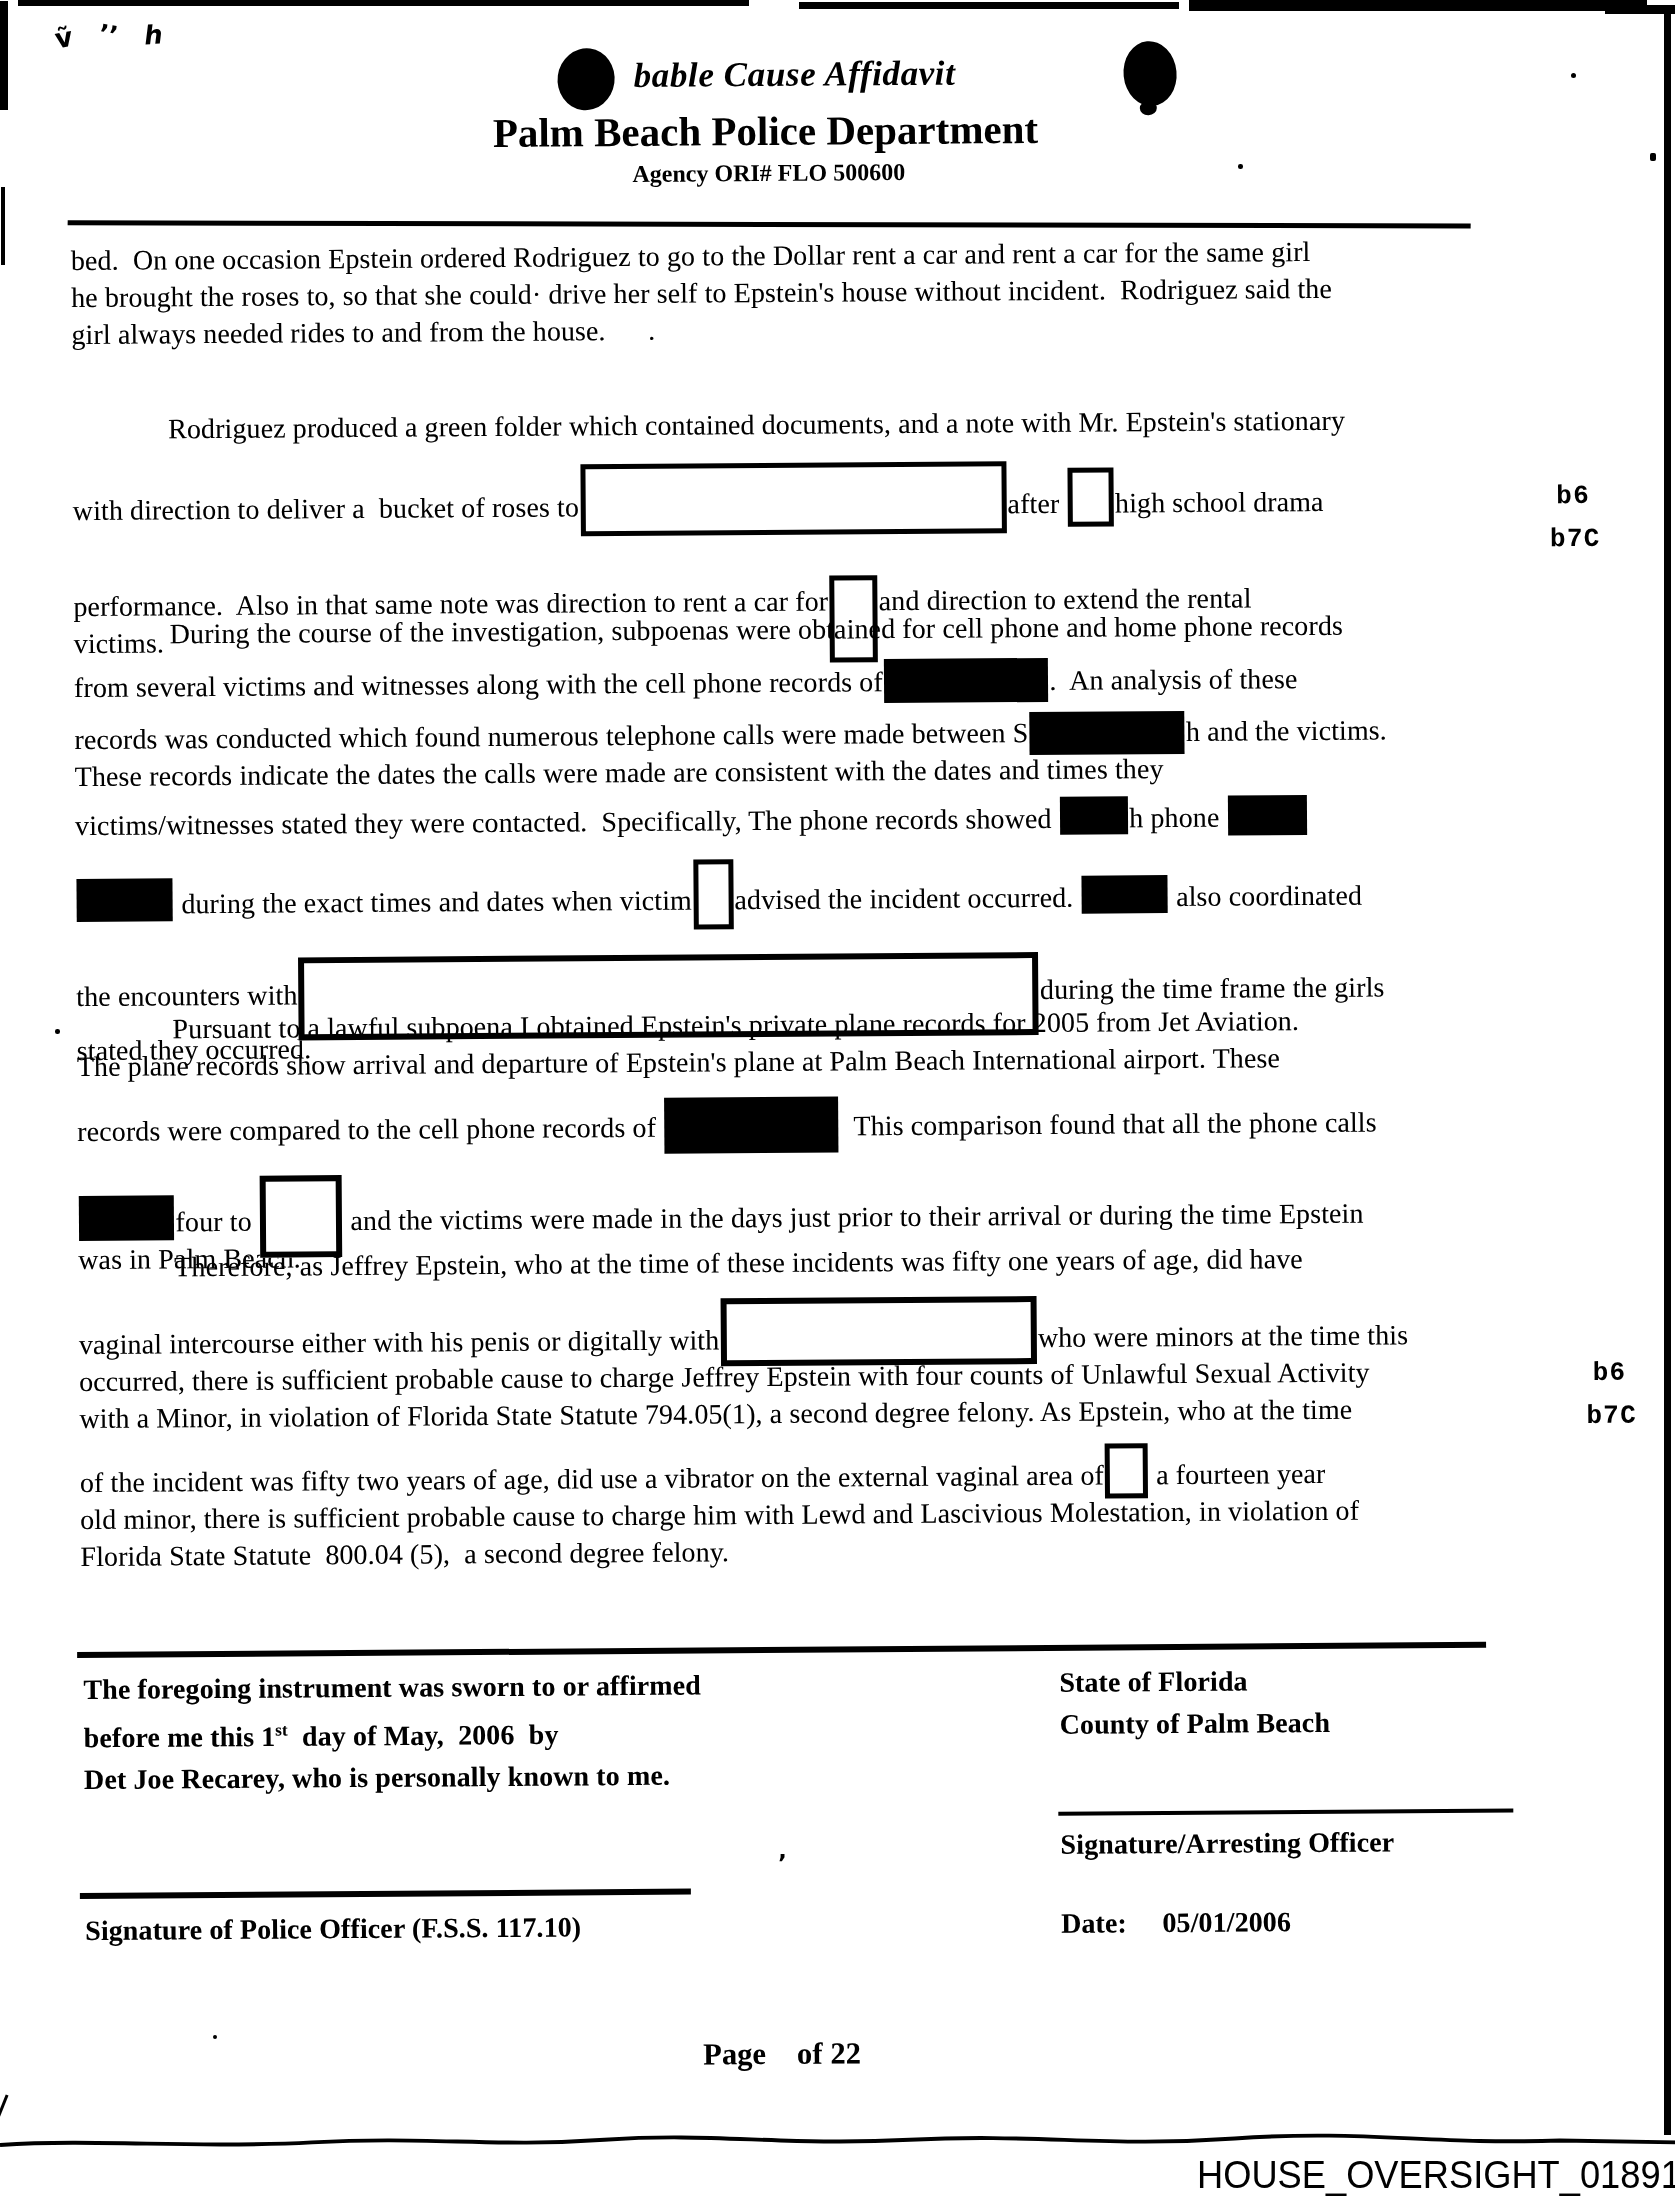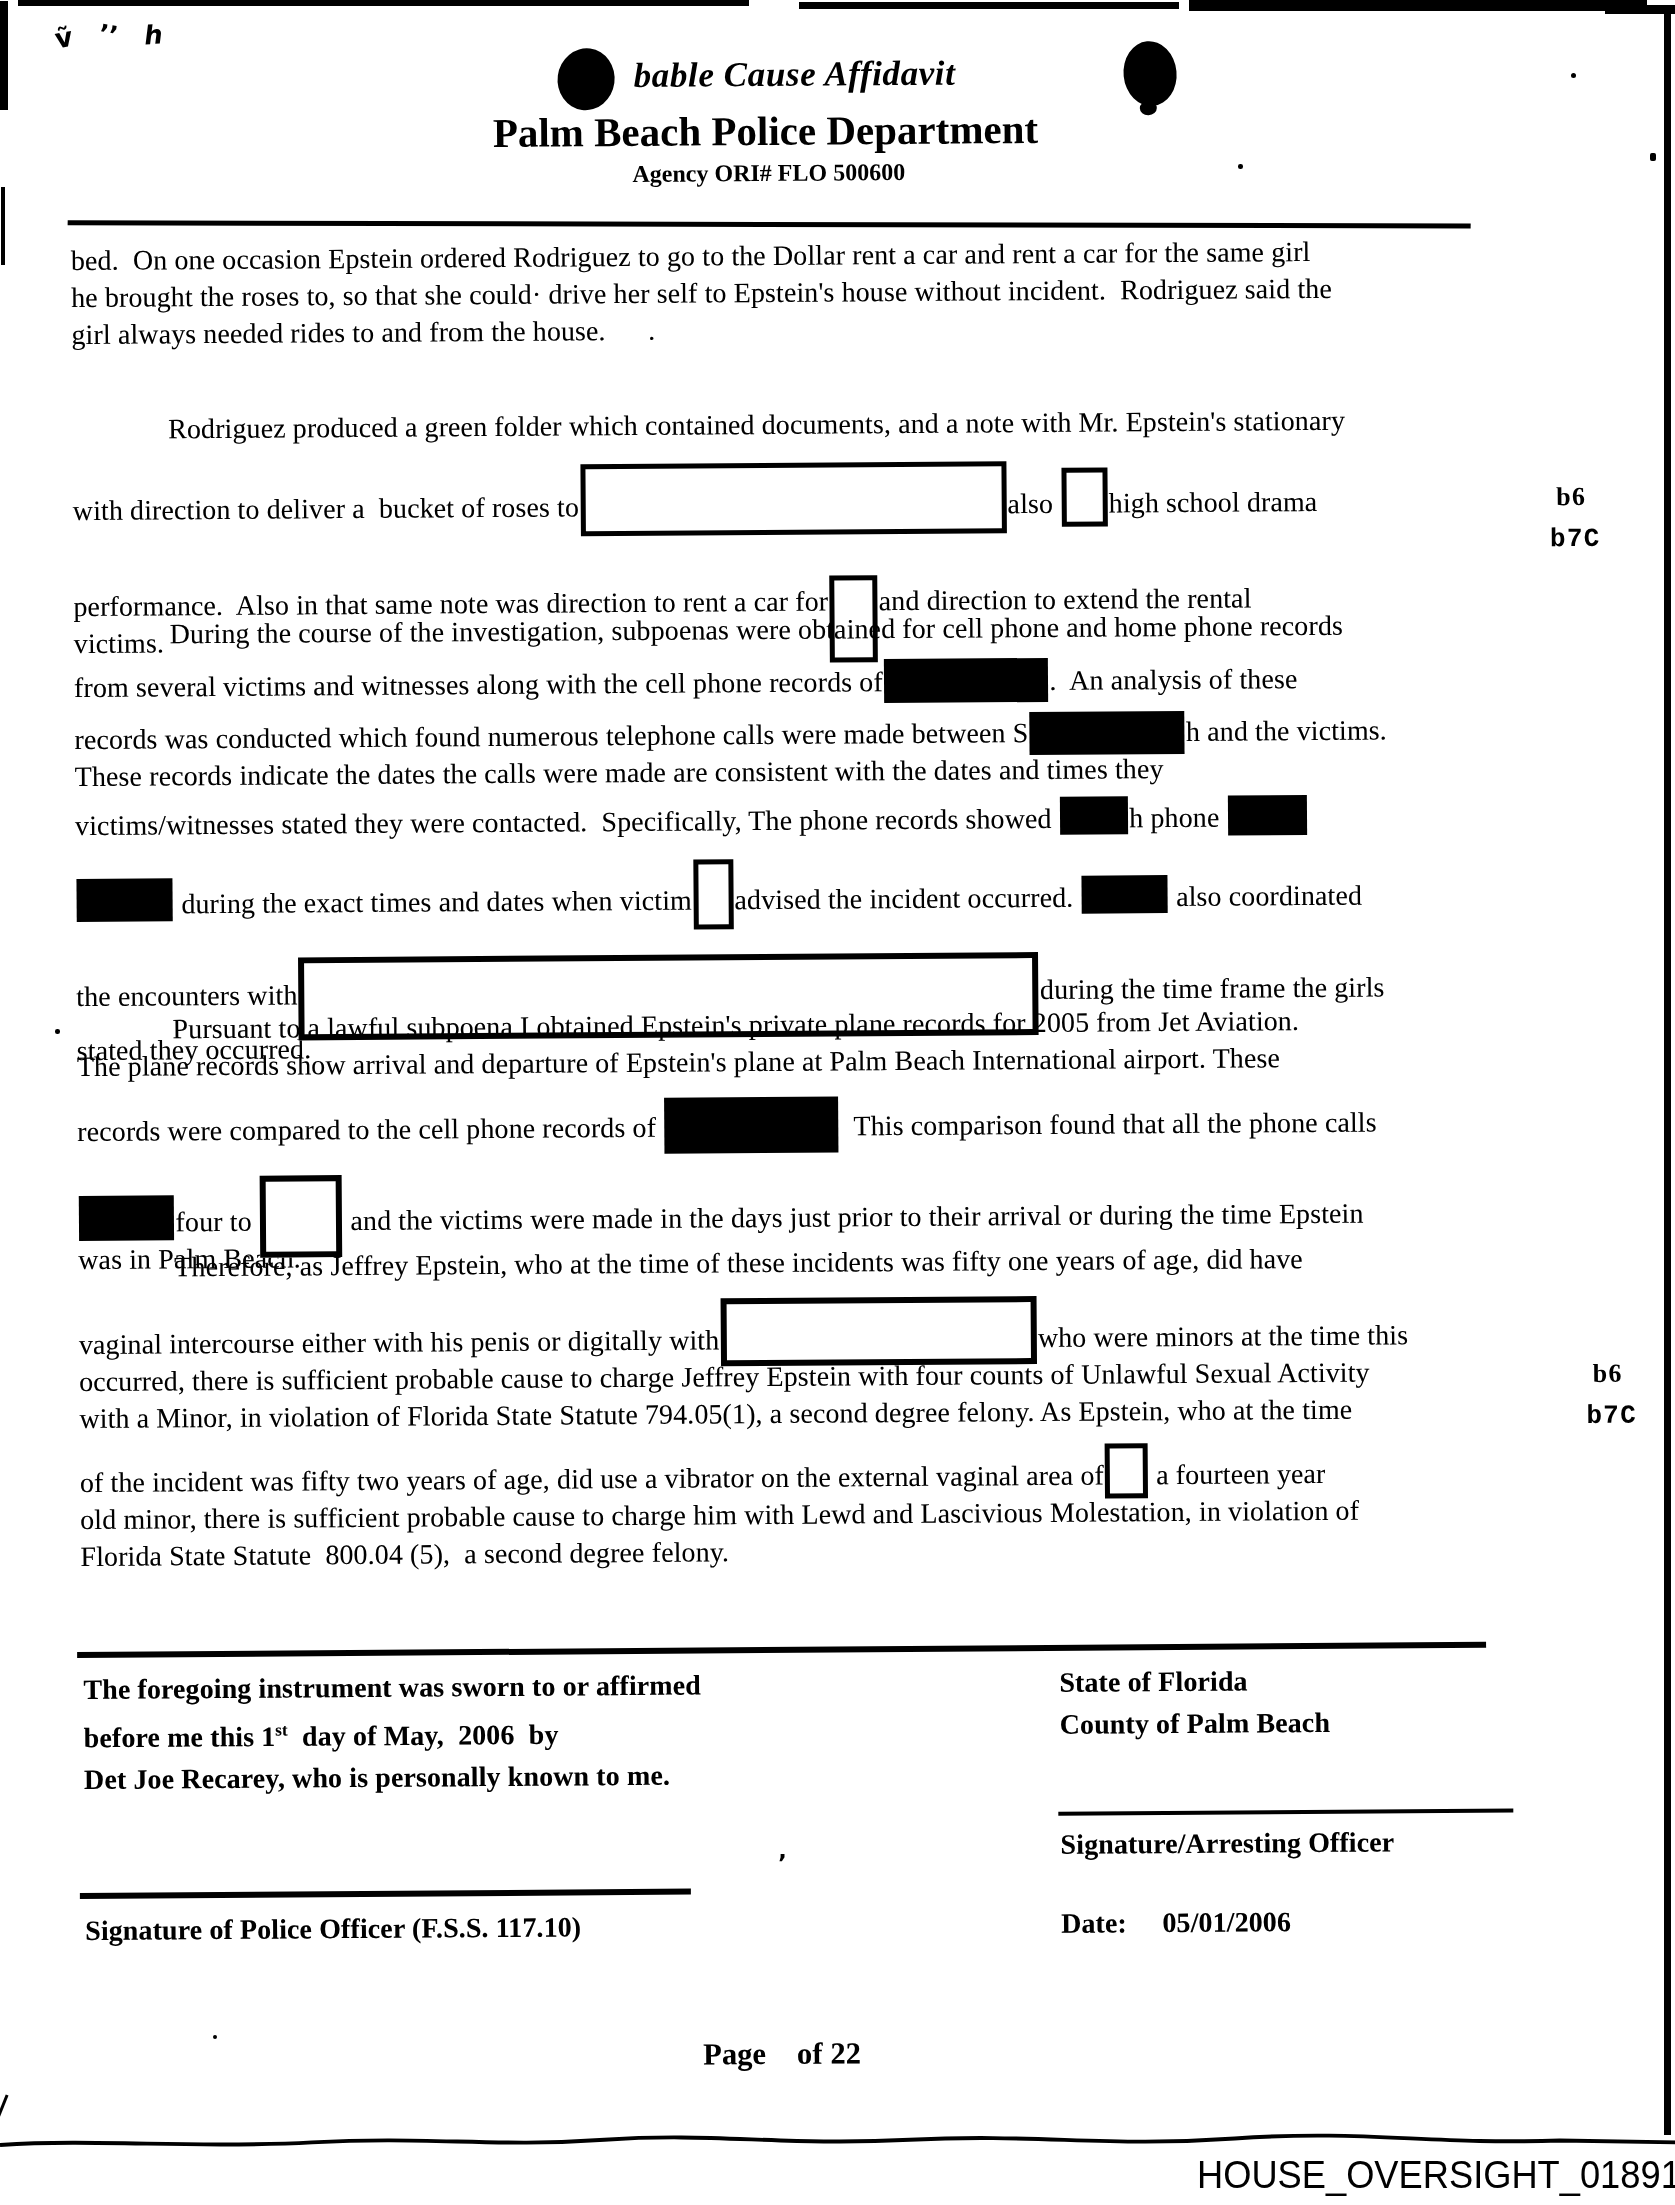--- a/index.html
+++ b/index.html
@@ -42,21 +42,21 @@
   .p10 .line{font-size:30.5px;}
   .ind{display:inline-block;width:96px;}
   sup{font-size:17px;vertical-align:super;}
   
   .rb{display:inline-block;background:#000;position:relative;margin:0 1.3px;}
   .rw{display:inline-block;background:#fff;position:relative;
       border:5.2px solid #000;box-sizing:content-box;margin:0 1.3px;}
   
   .mnote{position:absolute;font-family:"Liberation Mono","DejaVu Sans Mono",monospace;
          font-weight:700;font-size:26px;line-height:43px;letter-spacing:1.3px;}
-  .mnote .l1{padding-left:6.5px;font-family:Liberation Serif, serif;}
+  .mnote .l1{padding-left:6.5px;}
   
   .art{position:absolute;background:#000;}
   .pen{position:absolute;font-family:"DejaVu Sans",sans-serif;font-weight:700;color:#000;}
   .dot{position:absolute;background:#000;border-radius:50%;}
   
   #bates{position:absolute;left:1197px;top:2153px;
          font-family:"Liberation Sans","DejaVu Sans",sans-serif;
          font-size:39px;font-weight:400;letter-spacing:0;
          transform:scaleX(.93);transform-origin:left top;}
 </style>
@@ -94,21 +94,21 @@
 
   <div class="rule" style="left:68px;top:227px;width:1403px;height:4.5px;transform:rotate(0.55deg)"></div>
 
   <div class="para p0">
       <div class="line"><span>bed.  On one occasion Epstein ordered Rodriguez to go to the Dollar rent a car and rent a car for the same girl</span></div>
       <div class="line"><span>he brought the roses to, so that she could· drive her self to Epstein's house without incident.  Rodriguez said the</span></div>
       <div class="line"><span>girl always needed rides to and from the house.      .</span></div>
     </div>
   <div class="para p1">
       <div class="line"><span class="ind"></span><span>Rodriguez produced a green folder which contained documents, and a note with Mr. Epstein's stationary</span></div>
-      <div class="line"><span>with direction to deliver a  bucket of roses to</span><span class="rw" style="width: 416px; height: 62px; border-width: 5.8px; top: 19.5px;"></span><span>also </span><span class="rw" style="width: 36px; height: 49px; border-width: 5.2px; top: 14.3px;"></span><span>high school drama</span></div>
+      <div class="line"><span>with direction to deliver a  bucket of roses to</span><span class="rw" style="width: 416px; height: 62px; border-width: 5.8px; top: 19.5px;"></span><span>after </span><span class="rw" style="width: 36px; height: 49px; border-width: 5.2px; top: 14.3px;"></span><span>high school drama</span></div>
       <div class="line"><span>performance.  Also in that same note was direction to rent a car for</span><span class="rw" style="width: 38px; height: 77px; border-width: 5.2px; top: 52px;"></span><span>and direction to extend the rental</span></div>
       <div class="line"><span>victims.</span></div>
     </div>
   <div class="para p2">
       <div class="line"><span class="ind"></span><span>During the course of the investigation, subpoenas were obtained for cell phone and home phone records</span></div>
       <div class="line"><span>from several victims and witnesses along with the cell phone records of</span><span class="rb" style="width: 164px; height: 44px; top: 11.7px;"></span><span>.  An analysis of these</span></div>
       <div class="line"><span>records was conducted which found numerous telephone calls were made between S</span><span class="rb" style="width: 155px; height: 43px; top: 13px;"></span><span>h and the victims.</span></div>
       <div class="line"><span>These records indicate the dates the calls were made are consistent with the dates and times they</span></div>
       <div class="line"><span>victims/witnesses stated they were contacted.  Specifically, The phone records showed </span><span class="rb" style="width: 68px; height: 38px; top: 6.5px;"></span><span>h phone </span><span class="rb" style="width: 79px; height: 40px; top: 9px;"></span></div>
       <div class="line"><span class="rb" style="width: 96px; height: 43px; top: 7.8px;"></span><span> during the exact times and dates when victim</span><span class="rw" style="width: 30px; height: 60px; border-width: 5.2px; top: 19.5px;"></span><span>advised the incident occurred. </span><span class="rb" style="width: 86px; height: 38px; top: 6.5px;"></span><span> also coordinated</span></div>

